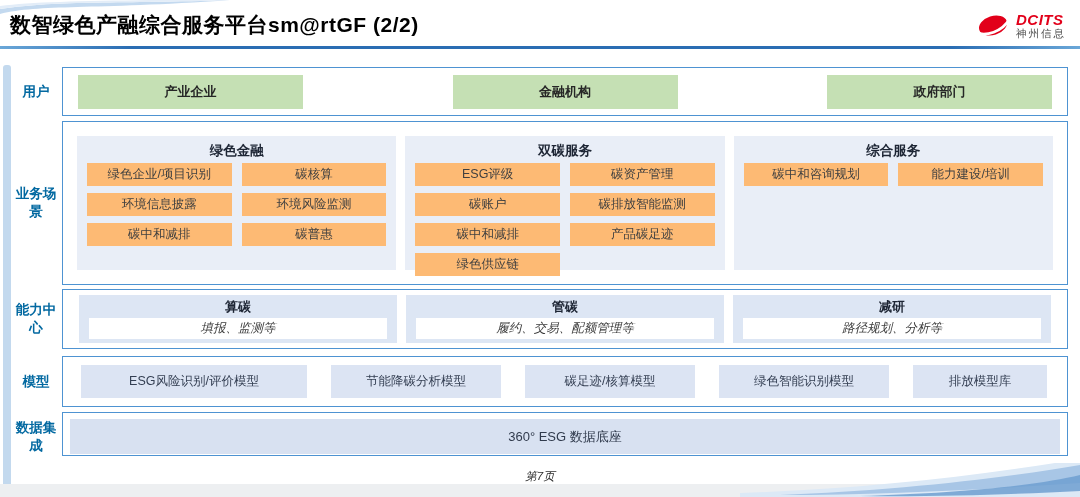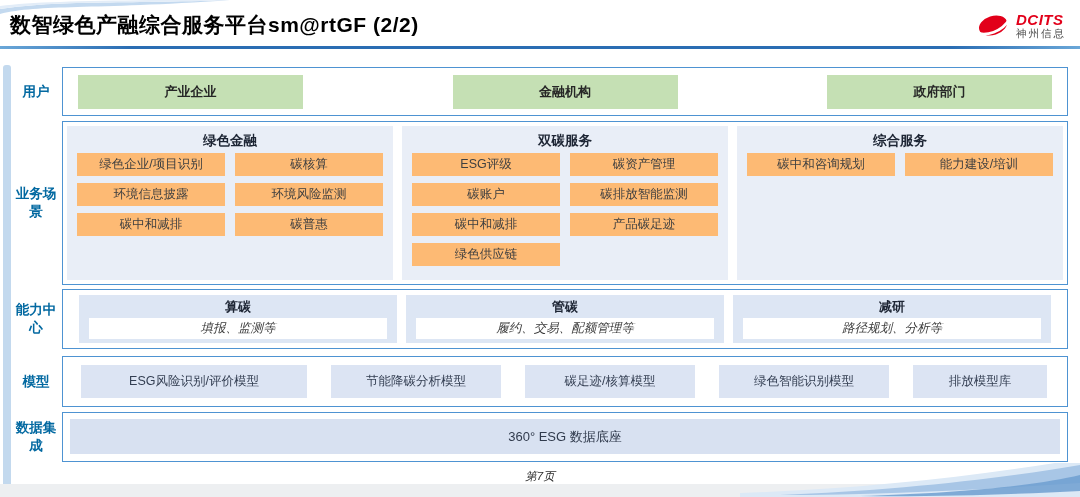--- a/index.html
+++ b/index.html
@@ -38,42 +38,42 @@
     border:1.5px solid #4e93d2;background:#fff;
   }
   
   #row-users{top:67px;height:49px;display:flex;align-items:center;justify-content:space-between;padding:12px 15px;}
   .user-box{
     width:225px;height:34px;background:#c5e0b4;
     display:flex;align-items:center;justify-content:center;
     font-size:13px;font-weight:bold;color:#262626;
   }
   
-  #row-scenarios{top:121px;height:164px;display:flex;gap:9px;padding:4px;}
+  #row-scenarios{top:121px;height:164px;display:flex;gap:9px;padding:14px;}
   .scn-col{flex:1;background:#e9eef7;padding:2px 10px 6px;box-sizing:border-box;min-width:0;}
   .col-title{text-align:center;font-weight:bold;font-size:13.5px;color:#1d2534;height:25px;line-height:25px;}
   .item-grid{display:grid;grid-template-columns:1fr 1fr;column-gap:10px;row-gap:7px;}
   .item{
     height:23px;line-height:23px;background:#fdba74;text-align:center;
     font-size:12.5px;color:#404040;white-space:nowrap;overflow:hidden;
   }
   
   #row-capability{top:289px;height:60px;display:flex;gap:9px;padding:5px 16px;}
   .cap-col{flex:1;background:#dde6f4;box-sizing:border-box;padding:1px 10px;min-width:0;}
   .cap-title{text-align:center;font-weight:bold;font-size:13px;color:#1d2534;height:22px;line-height:22px;}
   .cap-detail{height:21px;line-height:21px;background:#fff;text-align:center;font-style:italic;font-size:12.5px;color:#3c3c3c;}
   
   #row-models{top:356px;height:51px;display:flex;align-items:center;justify-content:space-between;padding:0 20px 0 18px;}
   .model-box{
     height:33px;background:#dce4f3;display:flex;align-items:center;justify-content:center;
     font-size:12.5px;color:#333e52;white-space:nowrap;
   }
   .mw1{width:226px;}.mw2{width:170px;}.mw3{width:170px;}.mw4{width:170px;}.mw5{width:134px;}
   
-  #row-data{top:412px;height:50px;padding:6px 7px;}
+  #row-data{top:412px;height:44px;padding:6px 7px;}
   .data-box{
     height:35px;background:#d8e1f1;display:flex;align-items:center;justify-content:center;
     font-size:13px;color:#313b4d;
   }
   
   .footer{position:absolute;top:469px;left:0;width:100%;text-align:center;font-size:11.5px;font-style:italic;color:#2e2e2e;}
   .bottom-strip{position:absolute;top:484px;left:0;width:1080px;height:13px;background:#edeff1;}
   .deco-tl{position:absolute;top:0;left:0;}
   .deco-br{position:absolute;right:0;bottom:0;}
 </style>

